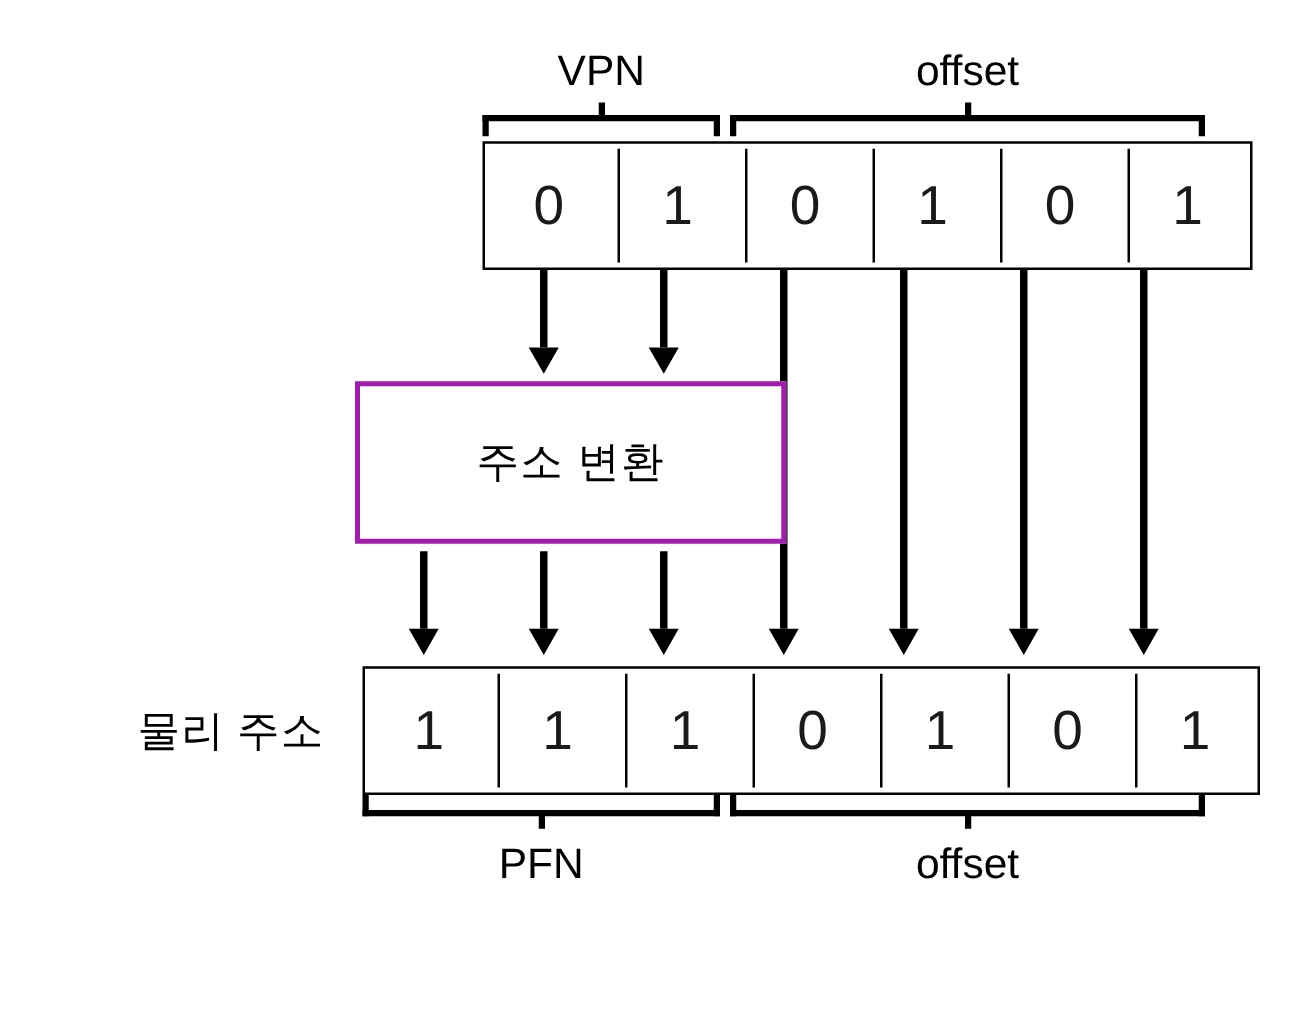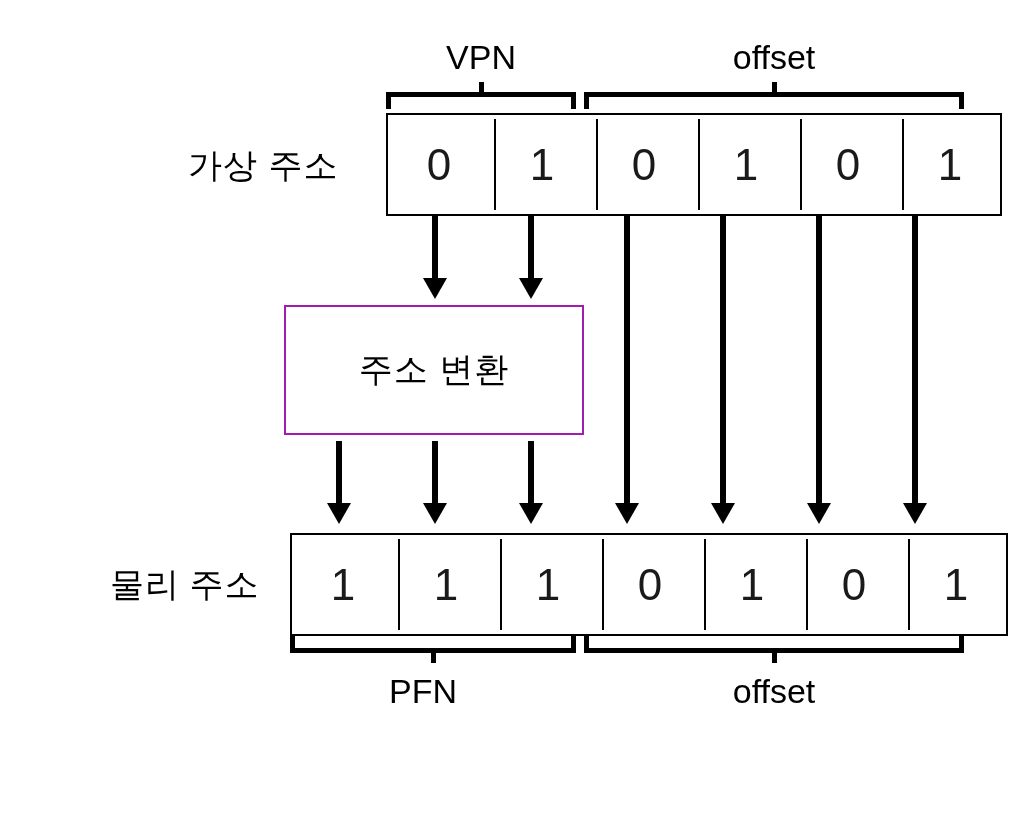--- a/index.html
+++ b/index.html
@@ -77,29 +77,29 @@
   .br-offset-bot { left:568px; top:620px; width:380px; }
 
   .field-label {
     position:absolute;
     font-size:34px;
     white-space:nowrap;
     transform:translateX(-50%);
   }
   .fl-vpn        { left:465px; top:22px; }
   .fl-offset-top { left:758px; top:22px; }
-  .fl-pfn        { left:407px; top:656px; }
+  .fl-pfn        { left:417px; top:656px; }
   .fl-offset-bot { left:758px; top:656px; }
 
   
   .trans-box {
     position:absolute;
     left:268px; top:289px;
-    width:300px; height:130px;
-    border:2px solid #a21caf;
+    width:345px; height:130px;
+    border:4px solid #a21caf;
     background:#fff;
     display:flex; align-items:center; justify-content:center;
     font-size:34px;
     letter-spacing:1px;
   }
 
   
   .arrow {
     position:absolute;
     width:6px;
@@ -145,21 +145,20 @@
   <div class="field-label fl-vpn">VPN</div>
   <div class="field-label fl-offset-top">offset</div>
 
   <div class="bracket-top br-vpn">
     <div class="tick"></div>
   </div>
   <div class="bracket-top br-offset-top">
     <div class="tick"></div>
   </div>
 
-  <div class="side-label label-virtual">가상 주소</div>
   <div class="bitrow row-virtual">
     <div class="bit">0</div>
     <div class="bit">1</div>
     <div class="bit">0</div>
     <div class="bit">1</div>
     <div class="bit">0</div>
     <div class="bit">1</div>
   </div>
 
   <div class="arrow a-vpn ax-419"></div>

